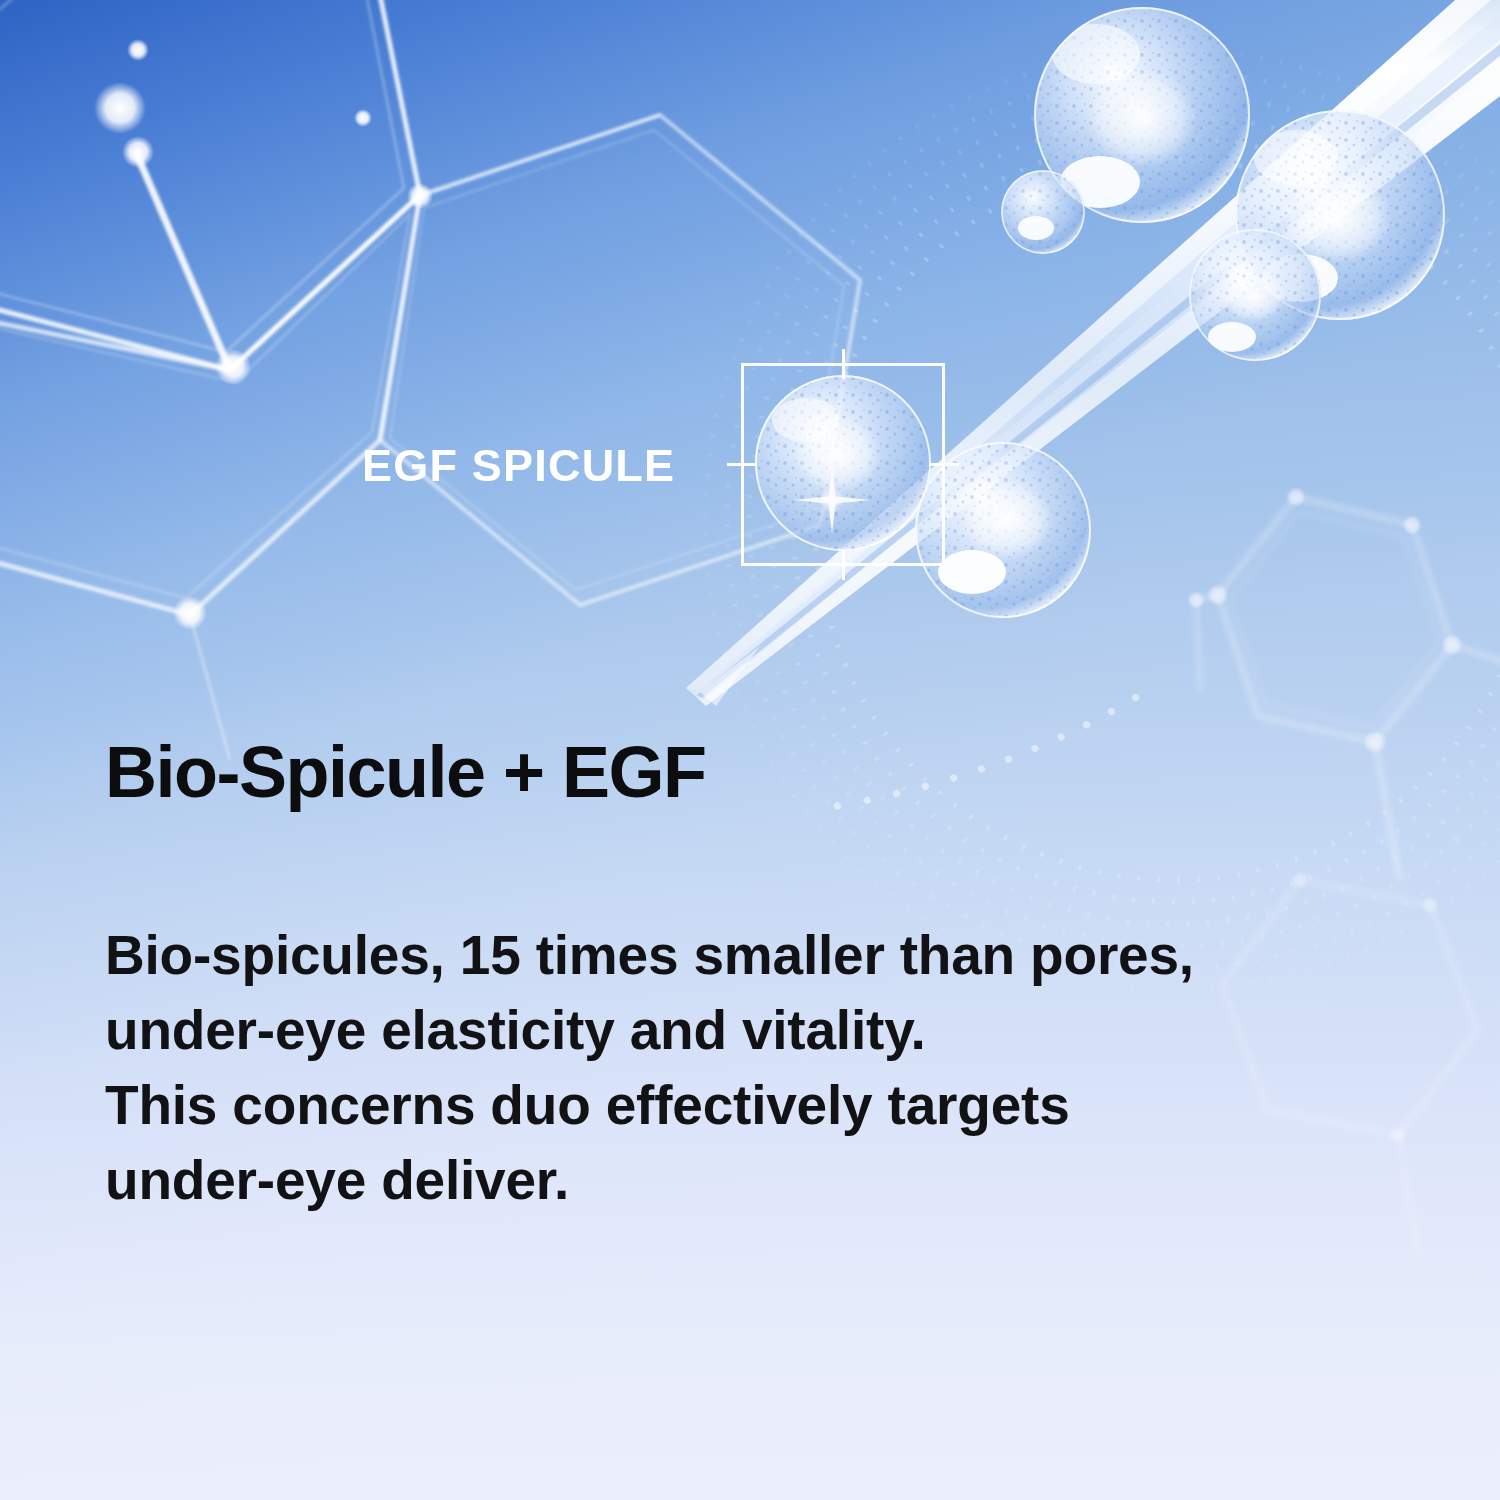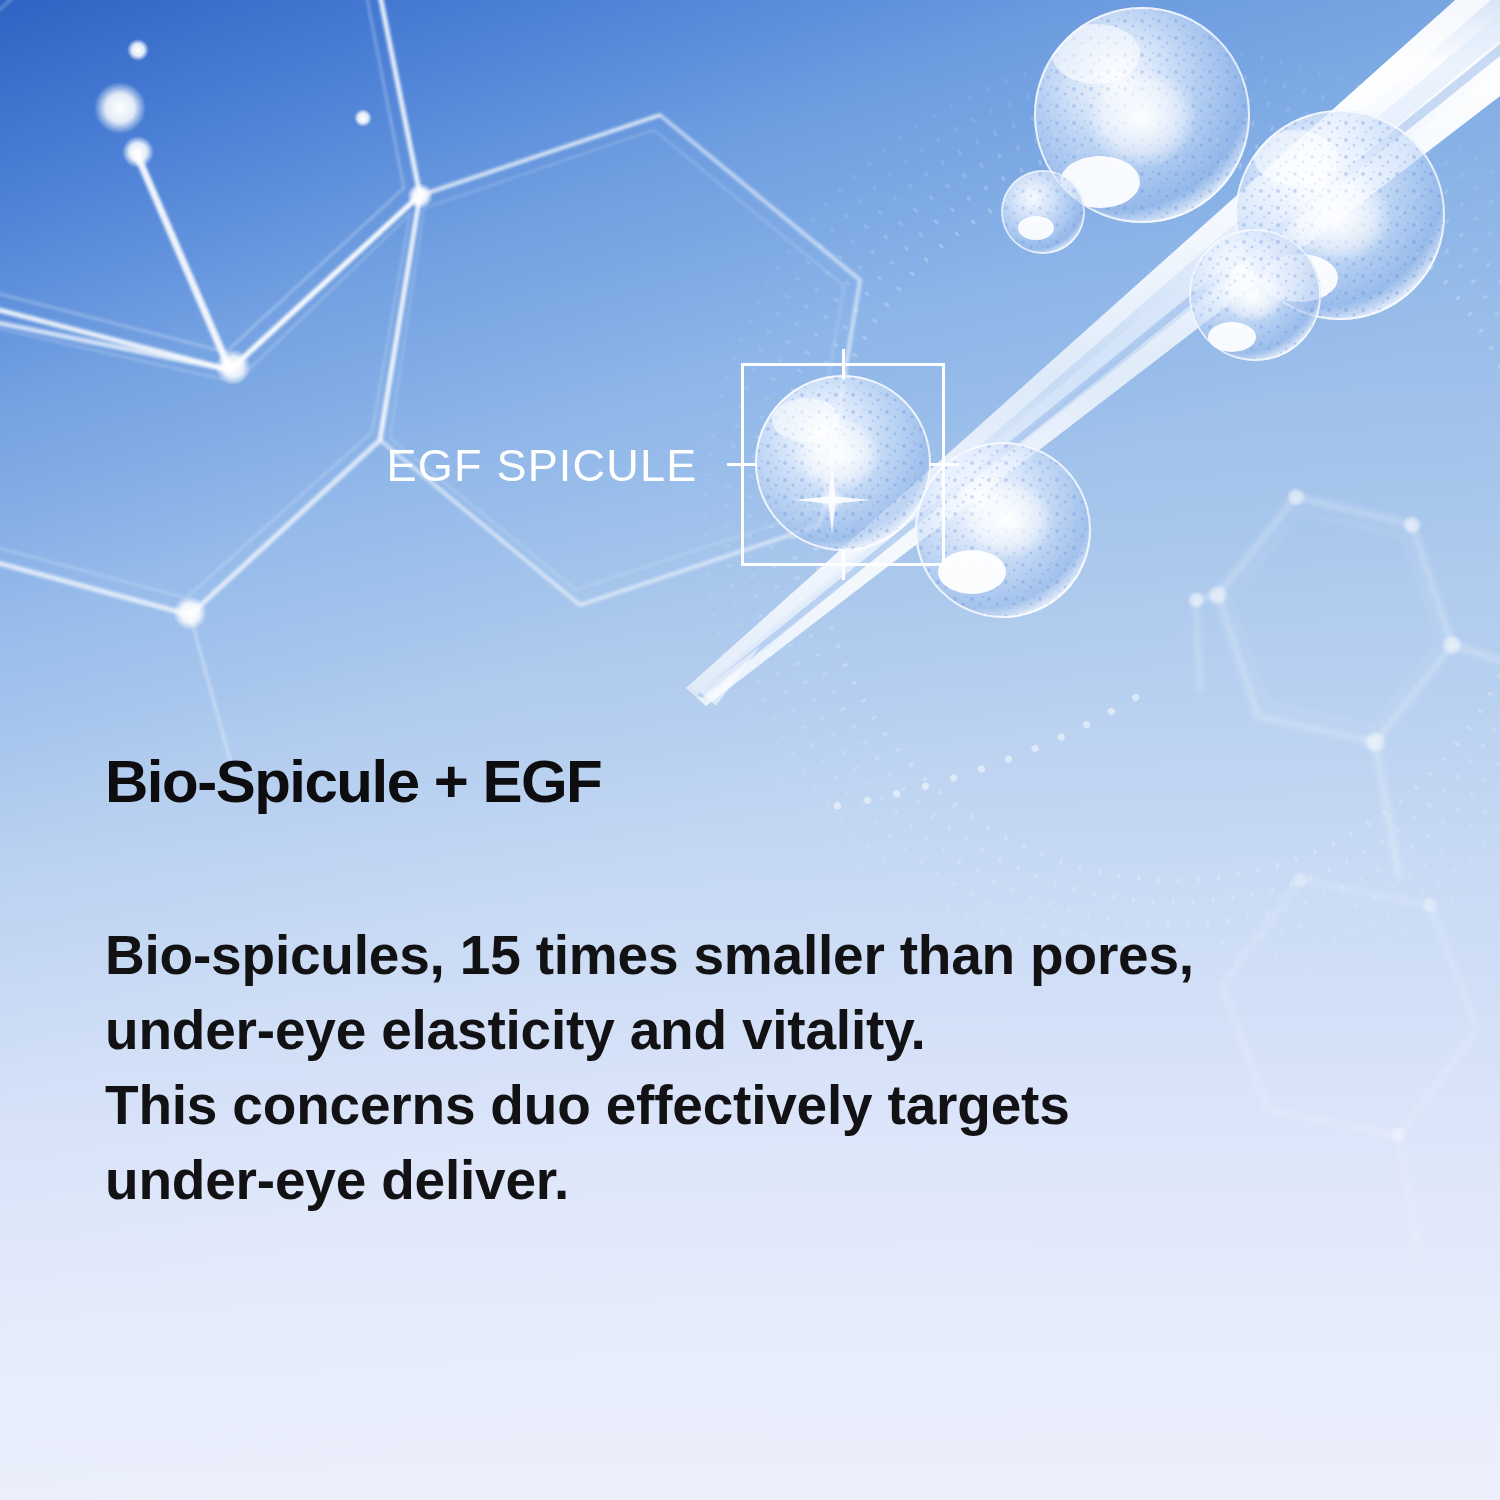--- a/index.html
+++ b/index.html
@@ -66,36 +66,36 @@
   .tick.top    { left: 50%; margin-left: -1.5px; top: -17px;  width: 3px; height: 30px; }
   .tick.bottom { left: 50%; margin-left: -1.5px; bottom: -17px; width: 3px; height: 30px; }
   .tick.left   { top: 50%;  margin-top: -1.5px;  left: -17px;  height: 3px; width: 30px; }
   .tick.right  { top: 50%;  margin-top: -1.5px;  right: -17px; height: 3px; width: 30px; }
 
   .reticle-label {
     position: absolute;
     left: 362px;
     top: 443px;
     width: 360px;
-    text-align: center;
+    text-align: left;
     color: #ffffff;
     font-size: 45px;
-    font-weight: 400;
+    font-weight: 700;
     letter-spacing: 1.2px;
     line-height: 1;
     white-space: nowrap;
   }
 
   
   .headline {
     position: absolute;
     left: 105px;
-    top: 752px;
+    top: 736px;
     color: #0d0d0f;
-    font-size: 60px;
+    font-size: 72px;
     font-weight: 700;
     letter-spacing: -1.5px;
     line-height: 1;
     white-space: nowrap;
   }
   .body-copy {
     position: absolute;
     left: 105px;
     top: 918px;
     width: 1300px;

